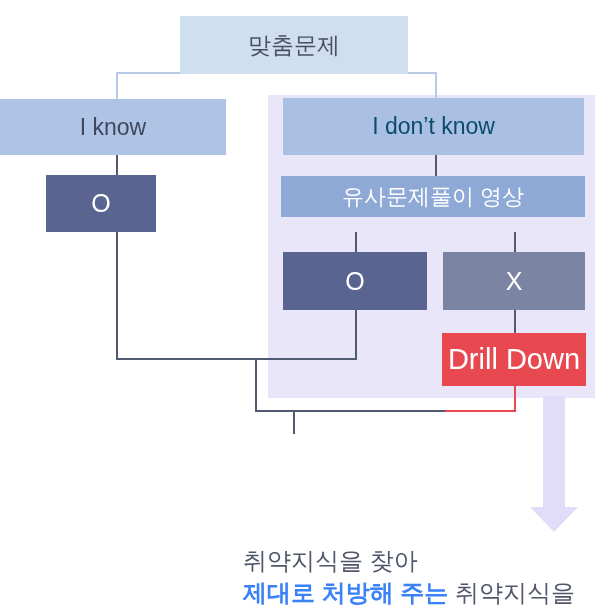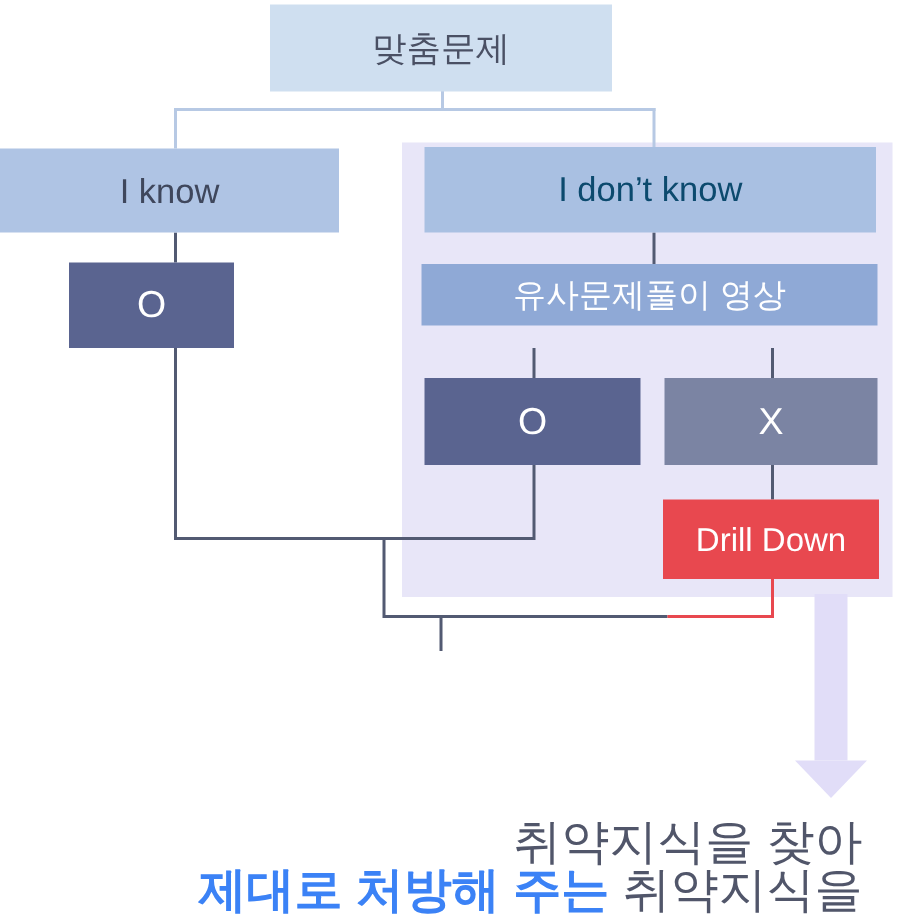--- a/index.html
+++ b/index.html
@@ -1,38 +1,38 @@
 <!DOCTYPE html>
 <html><head>
 <meta charset="utf-8">
 <style>
   html,body{margin:0;padding:0;background:#ffffff;}
   .stage{
     position:relative;width:600px;height:615px;background:#ffffff;
     font-family:"Liberation Sans","DejaVu Sans",sans-serif;overflow:hidden;
   }
   .box{position:absolute;display:flex;align-items:center;justify-content:center;box-sizing:border-box;}
-  .root-box{left:180px;top:3px;width:228px;height:58px;background:#cfdff0;color:#4a5064;font-size:23px;}
+  .root-box{left:180px;top:16px;width:228px;height:58px;background:#cfdff0;color:#4a5064;font-size:23px;}
   .know-box{left:0;top:99px;width:226px;height:56px;background:#afc4e4;color:#3f475c;font-size:23px;}
   .dontknow-box{left:283px;top:98px;width:301px;height:57px;background:#a9c0e2;color:#0c4a6e;font-size:23px;}
   .panel{position:absolute;left:268px;top:95px;width:327px;height:303px;background:#e8e6f8;}
   .video-box{left:281px;top:176px;width:304px;height:41px;background:#8fa9d6;color:#ffffff;font-size:22px;}
   .o1-box{left:46px;top:175px;width:110px;height:57px;background:#5a6490;color:#ffffff;font-size:25px;}
   .o2-box{left:283px;top:252px;width:144px;height:58px;background:#5a6490;color:#ffffff;font-size:25px;}
   .x-box{left:443px;top:252px;width:142px;height:58px;background:#7b84a3;color:#ffffff;font-size:25px;}
-  .drill-box{left:442px;top:333px;width:144px;height:53px;background:#e8484f;color:#ffffff;font-size:22px;}
+  .drill-box{left:442px;top:333px;width:144px;height:53px;background:#e8484f;color:#ffffff;font-size:29px;}
   .next-box{left:118px;top:434px;width:349px;height:55px;background:#555b70;color:#ffffff;font-size:24px;}
   .line{position:absolute;}
   .lt{background:#b7c9e4;}   
   .dk{background:#525a72;}   
   .rd{background:#e8484f;}   
   .arrow-band{position:absolute;left:543px;top:396px;width:22px;height:111px;background:#e1ddf8;}
   .arrow-head{position:absolute;left:530px;top:507px;width:0;height:0;
     border-left:24px solid transparent;border-right:24px solid transparent;border-top:25px solid #e1ddf8;}
-  .caption{position:absolute;right:25px;top:545px;text-align:right;color:#51566a;font-size:32px;line-height:32px;}
+  .caption{position:absolute;right:25px;top:545px;color:#51566a;font-size:24px;line-height:32px;}
   .caption .bold{font-weight:bold;color:#3b82f6;}
 </style>
 </head>
 <body>
 
 <div class="stage">
 
   <div class="panel"></div>
 
   <div class="line lt" style="left:294px;top:58px;width:2px;height:14px;"></div>

